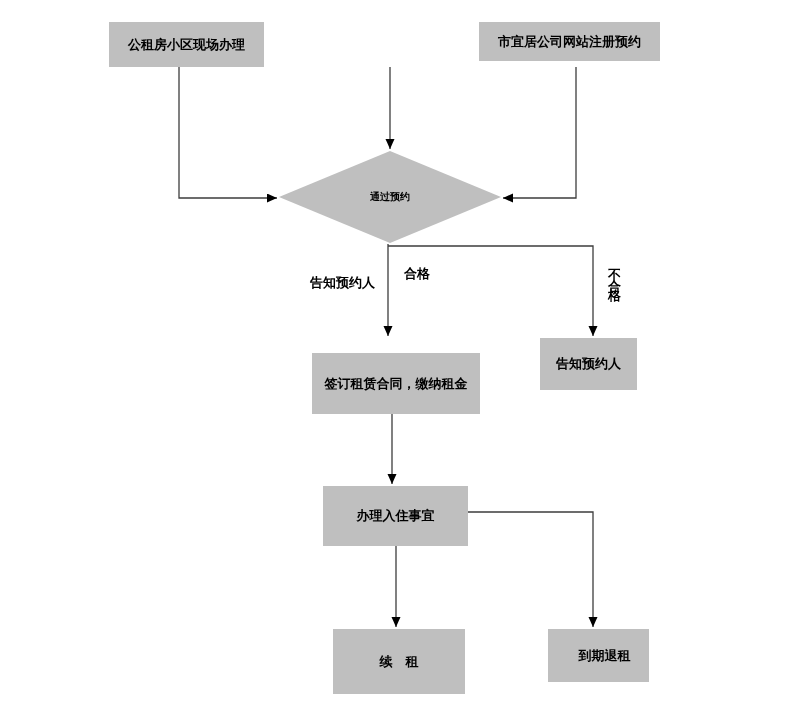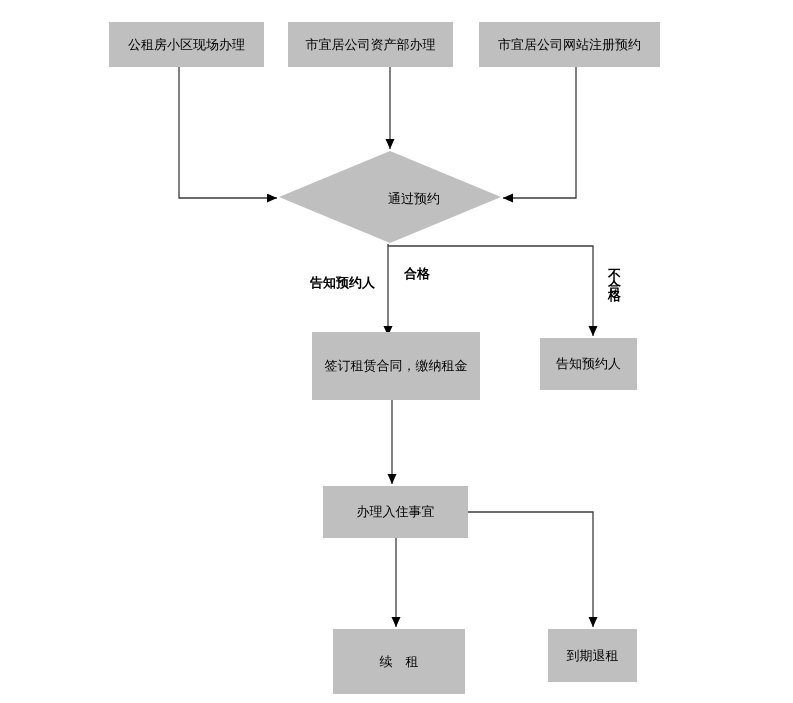--- a/index.html
+++ b/index.html
@@ -20,21 +20,21 @@
     left: 0;
     top: 0;
     width: 793px;
     height: 703px;
   }
   .node {
     position: absolute;
     background: #bfbfbf;
     color: #000000;
     font-size: 13px;
-    font-weight: normal;
+    font-weight: bold;
     display: flex;
     align-items: center;
     justify-content: center;
     text-align: center;
     line-height: 16px;
     white-space: nowrap;
   }
   .edge-label {
     position: absolute;
     color: #000000;
@@ -46,34 +46,34 @@
     writing-mode: vertical-rl;
     text-orientation: upright;
     letter-spacing: 10px;
     white-space: normal;
   }
   .diamond-label {
     position: absolute;
     left: 340px;
     top: 190px;
     width: 100px;
-    text-align: right;
+    text-align: center;
     color: #000000;
-    font-size: 13px;
-    font-weight: normal;
+    font-size: 10px;
+    font-weight: bold;
   }
   
   .n-entry-onsite     { left: 109px; top: 22px;  width: 155px; height: 45px; }
   .n-entry-asset      { left: 288px; top: 22px;  width: 165px; height: 45px; }
-  .n-entry-website    { left: 479px; top: 22px;  width: 181px; height: 45px; }
-  .n-sign-contract    { left: 312px; top: 332px; width: 168px; height: 68px; }
+  .n-entry-website    { left: 479px; top: 22px;  width: 181px; height: 39px; }
+  .n-sign-contract    { left: 312px; top: 353px; width: 168px; height: 61px; }
   .n-notify-applicant { left: 540px; top: 338px; width: 97px;  height: 52px; }
-  .n-move-in          { left: 323px; top: 486px; width: 145px; height: 52px; }
+  .n-move-in          { left: 323px; top: 486px; width: 145px; height: 60px; }
   .n-renew            { left: 333px; top: 629px; width: 132px; height: 65px; }
-  .n-expire-return    { left: 548px; top: 629px; width: 89px;  height: 53px; }
+  .n-expire-return    { left: 548px; top: 629px; width: 89px;  height: 53px; padding-left: 12px; }
   
   .l-materials { left: 310px; top: 274px; }
   .l-qualified { left: 404px; top: 265px; }
   .l-notqual   { left: 605px; top: 258px; }
 </style>
 </head>
 <body>
 
 <div class="canvas">
 
@@ -90,21 +90,20 @@
     <path d="M390,67 L390,149" fill="none" stroke="#3d3d3d" stroke-width="1.3" marker-end="url(#arrow)"></path>
     <path d="M576,67 L576,198 L503,198" fill="none" stroke="#3d3d3d" stroke-width="1.3" marker-end="url(#arrow)"></path>
     <path d="M388,244 L388,336" fill="none" stroke="#3d3d3d" stroke-width="1.3" marker-end="url(#arrow)"></path>
     <path d="M388,246 L593,246 L593,336" fill="none" stroke="#3d3d3d" stroke-width="1.3" marker-end="url(#arrow)"></path>
     <path d="M392,390 L392,484" fill="none" stroke="#3d3d3d" stroke-width="1.3" marker-end="url(#arrow)"></path>
     <path d="M396,538 L396,627" fill="none" stroke="#3d3d3d" stroke-width="1.3" marker-end="url(#arrow)"></path>
     <path d="M468,512 L593,512 L593,627" fill="none" stroke="#3d3d3d" stroke-width="1.3" marker-end="url(#arrow)"></path>
   </svg>
 
   <div class="node n-entry-onsite">公租房小区现场办理</div>
-  <div class="node n-entry-asset">市宜居公司资产部办理</div>
   <div class="node n-entry-website">市宜居公司网站注册预约</div>
 
   <div class="diamond-label">通过预约</div>
 
   <div class="edge-label l-materials">告知预约人</div>
   <div class="edge-label l-qualified">合格</div>
   <div class="edge-label vertical l-notqual">不合格</div>
 
   <div class="node n-sign-contract">签订租赁合同，缴纳租金</div>
   <div class="node n-notify-applicant">告知预约人</div>

